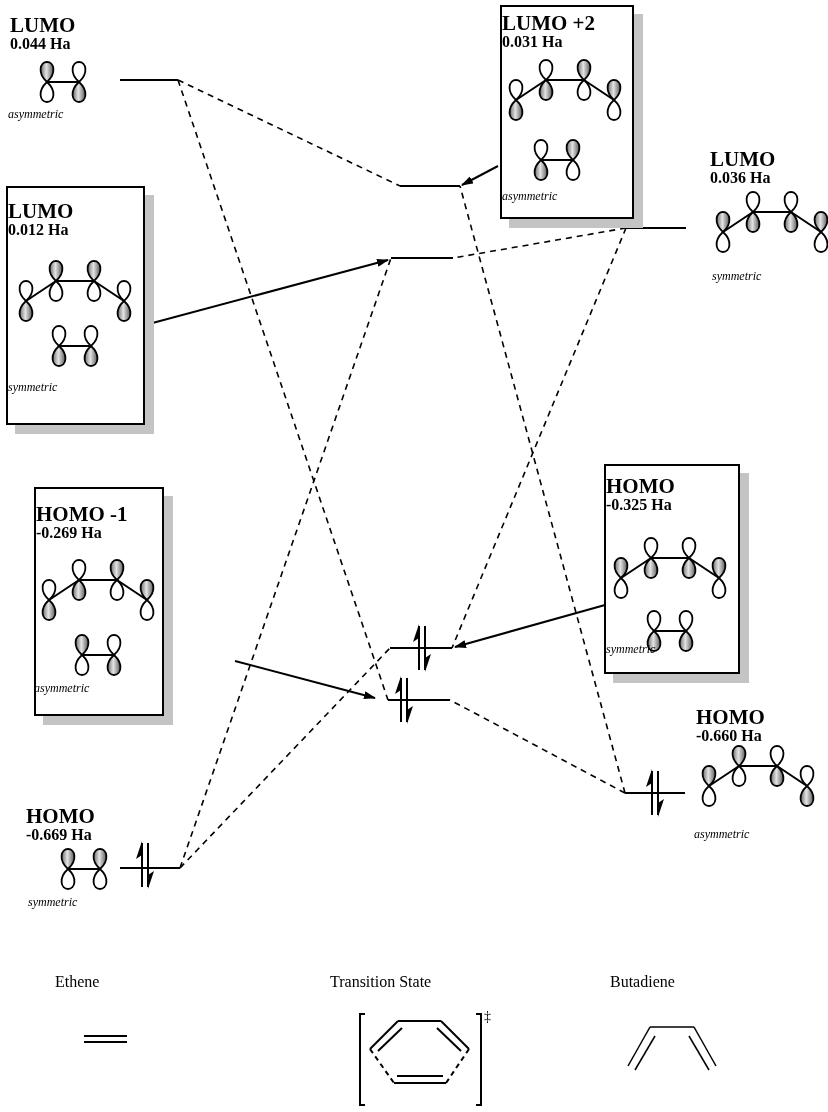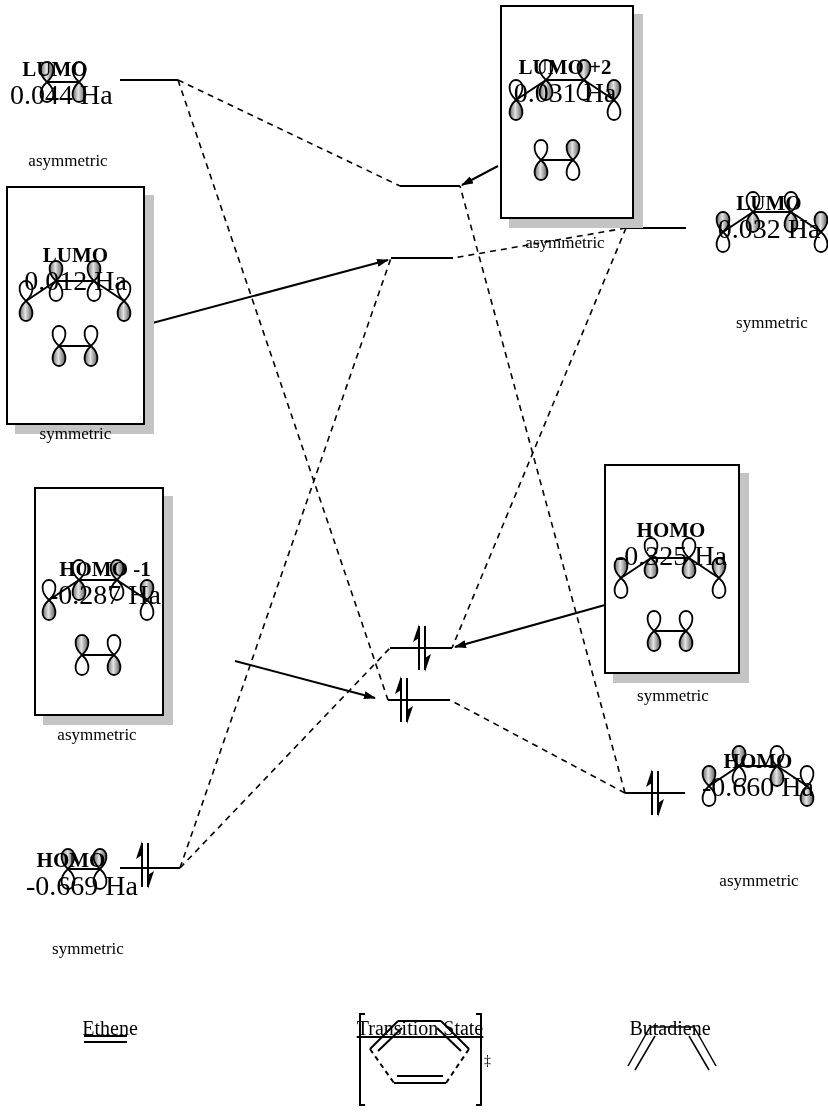--- a/index.html
+++ b/index.html
@@ -1,22 +1,22 @@
 <!DOCTYPE html>
 <html><head>
 <meta charset="utf-8">
 <style>
   html, body { margin:0; padding:0; background:#ffffff; }
   body { width:828px; height:1112px; position:relative; overflow:hidden; font-family:"Liberation Serif", "DejaVu Serif", serif; color:#000; }
   svg#diagram { position:absolute; left:0; top:0; }
-  .lbl { position:absolute; text-align:center; white-space:nowrap; line-height:1.05;margin-top:44px; }
+  .lbl { position:absolute; white-space:nowrap; line-height:1.05; }
   .title { font-weight:bold; font-size:21px; }
-  .energy { font-size:28px; }
-  .sym { font-size:17px; }
-  .legend { font-size:20px; }
+  .energy { font-size:16px;font-weight:bold; }
+  .sym { font-style:italic; font-size:12px; }
+  .legend { font-size:16px; }
   .box { position:absolute; border:2px solid #000; background:#fff; box-shadow:9px 9px 0 #c4c4c4; }
 </style>
 </head>
 <body>
 
 <svg id="diagram" width="828" height="1112" viewBox="0 0 828 1112">
   <defs>
     <linearGradient id="lobe" x1="0" y1="0" x2="1" y2="0">
       <stop offset="0" stop-color="#6e6e6e"></stop>
       <stop offset="0.45" stop-color="#e4e4e4"></stop>
@@ -310,27 +310,27 @@
 <div class="lbl sym" style="left:502px;top:190px;width:126px;">asymmetric</div>
 
 <div class="lbl" style="left:8px;top:200px;width:135px;">
   <div class="title">LUMO</div>
   <div class="energy">0.012 Ha</div>
 </div>
 <div class="lbl sym" style="left:8px;top:381px;width:135px;">symmetric</div>
 
 <div class="lbl" style="left:710px;top:148px;width:118px;">
   <div class="title">LUMO</div>
-  <div class="energy">0.032 Ha</div>
+  <div class="energy">0.036 Ha</div>
 </div>
 <div class="lbl sym" style="left:712px;top:270px;width:120px;">symmetric</div>
 
-<div class="lbl" style="left:36px;top:514px;width:138px;">
+<div class="lbl" style="left:36px;top:503px;width:138px;">
   <div class="title">HOMO -1</div>
-  <div class="energy">-0.287 Ha</div>
+  <div class="energy">-0.269 Ha</div>
 </div>
 <div class="lbl sym" style="left:34px;top:682px;width:126px;">asymmetric</div>
 
 <div class="lbl" style="left:606px;top:475px;width:130px;">
   <div class="title">HOMO</div>
   <div class="energy">-0.325 Ha</div>
 </div>
 <div class="lbl sym" style="left:606px;top:643px;width:134px;">symmetric</div>
 
 <div class="lbl" style="left:696px;top:706px;width:124px;">
@@ -339,15 +339,15 @@
 </div>
 <div class="lbl sym" style="left:694px;top:828px;width:130px;">asymmetric</div>
 
 <div class="lbl" style="left:26px;top:805px;width:90px;">
   <div class="title">HOMO</div>
   <div class="energy">-0.669 Ha</div>
 </div>
 <div class="lbl sym" style="left:28px;top:896px;width:120px;">symmetric</div>
 
 <div class="lbl legend" style="left:55px;top:974px;width:110px;">Ethene</div>
-<div class="lbl legend" style="left:330px;top:974px;width:180px;text-decoration:underline;">Transition State</div>
+<div class="lbl legend" style="left:330px;top:974px;width:180px;">Transition State</div>
 <div class="lbl legend" style="left:610px;top:974px;width:120px;">Butadiene</div>
 <div class="lbl" style="left:484px;top:1010px;font-size:14px;">‡</div>
 
 </body></html>

